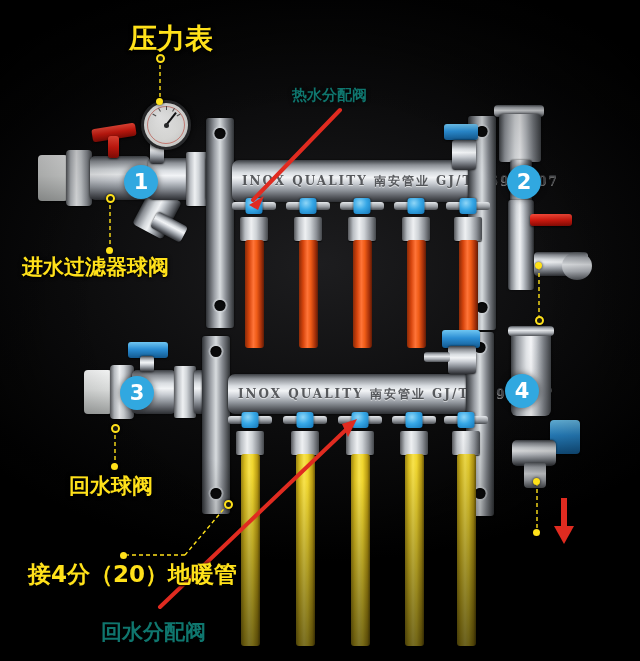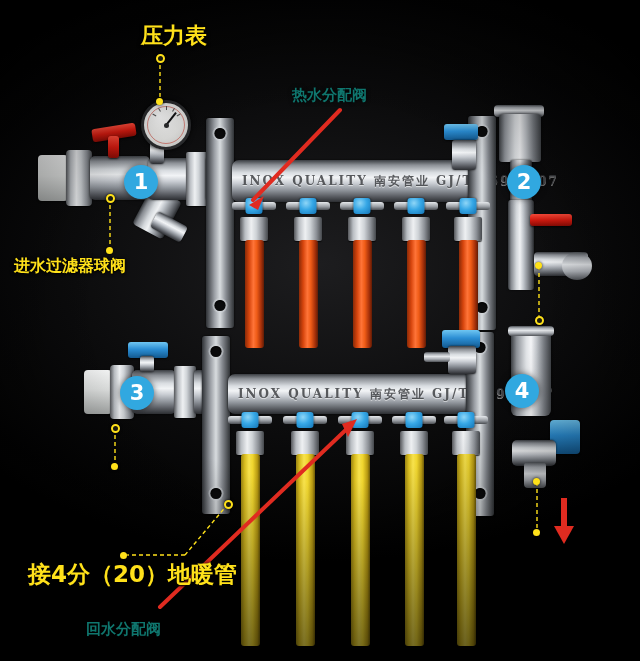--- a/index.html
+++ b/index.html
@@ -338,26 +338,27 @@
   <div class="badge" style="left:507px;top:165px;">
     <span>2</span>
   </div>
   <div class="badge" style="left:120px;top:376px;">
     <span>3</span>
   </div>
   <div class="badge" style="left:505px;top:374px;">
     <span>4</span>
   </div>
 
-  <div class="anno yellow" style="left:129px;top:25px;font-size:22px;margin-left:12px;">压力表</div>
-
-  <div class="anno yellow" style="left:14px;top:258px;font-size:16px;">进水过滤器球阀</div>
+  <div class="anno yellow" style="left:129px;top:25px;font-size:28px;">压力表</div>
+
+  <div class="anno yellow" style="left:22px;top:258px;font-size:21px;font-family:Liberation Mono, monospace;">进水过滤器球阀</div>
 
   <div class="anno red" style="left:292px;top:88px;font-size:15px;">热水分配阀</div>
 
 
+  <div class="anno yellow" style="left:69px;top:476px;font-size:21px;">回水球阀</div>
 
   <div class="anno yellow" style="left:28px;top:563px;font-size:23px;">接4分（20）地暖管</div>
 
-  <div class="anno red" style="left:86px;top:622px;font-size:15px;">回水分配阀</div>
+  <div class="anno red" style="left:101px;top:622px;font-size:21px;">回水分配阀</div>
 
 
 </div>
 
 </body></html>

